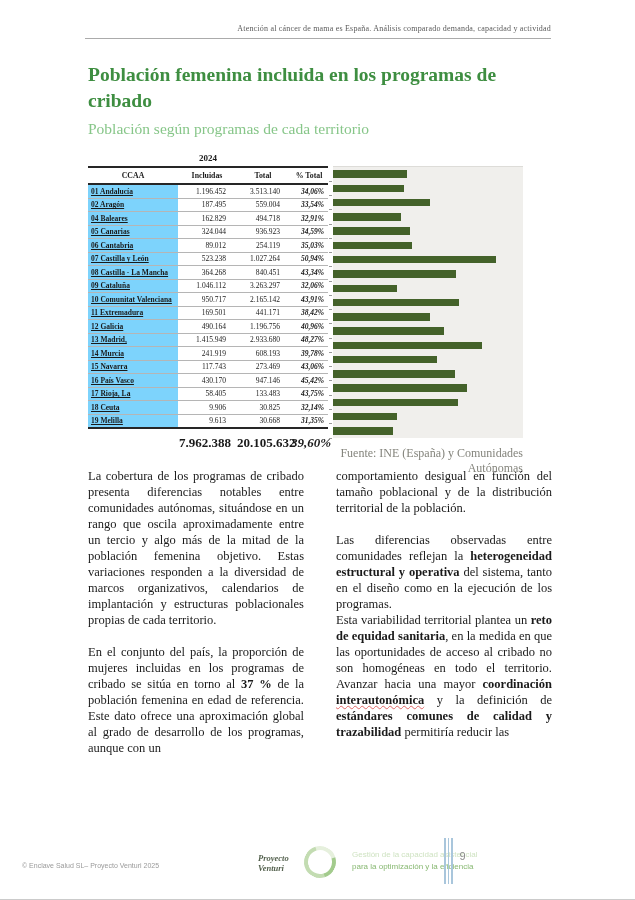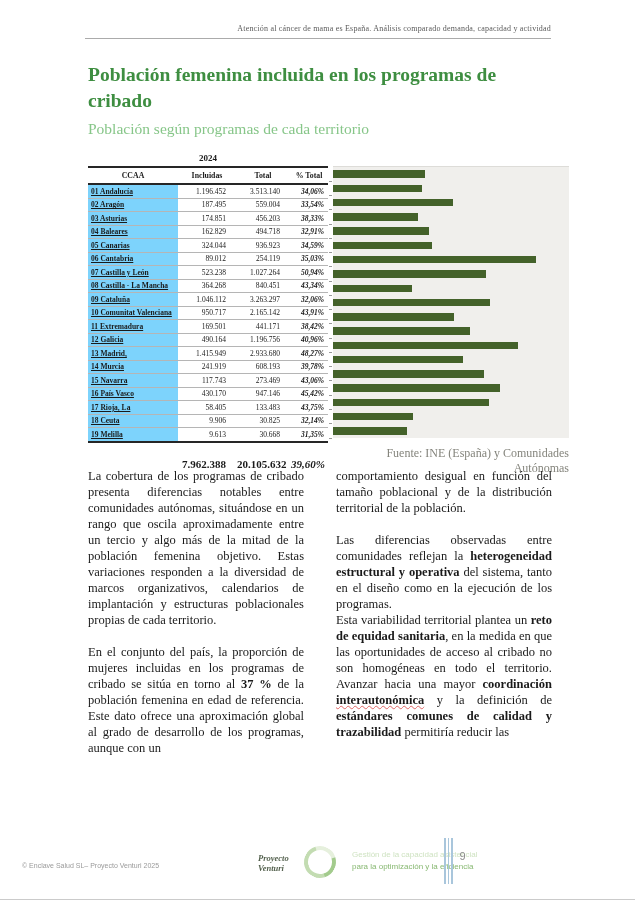--- a/index.html
+++ b/index.html
@@ -8,33 +8,33 @@
   
   .running-head{position:absolute;top:24px;left:85px;right:84px;text-align:right;
         font-size:8px;color:#5a5a5a;letter-spacing:.2px;}
   .head-rule{position:absolute;top:38px;left:85px;right:84px;border-top:1px solid #ababab;}
   
   .title{position:absolute;top:62px;left:88px;width:462px;margin:0;
         font-size:19.5px;line-height:1.32;font-weight:bold;color:#3e8e41;}
   .subtitle{position:absolute;top:120px;left:88px;width:462px;margin:0;
         font-size:15.5px;font-weight:normal;color:#87c689;}
   
-  .figure{position:absolute;top:153px;left:88px;width:481px;display:flex;}
+  .figure{position:absolute;top:153px;left:88px;width:435px;display:flex;}
   .table-wrap{flex:0 0 240px;width:240px;}
   .year{ text-align:center;font-weight:bold;font-size:9px;margin:0 0 3px 0;}
   table{width:100%;border-collapse:collapse;font-size:7.5px;table-layout:fixed;}
   col.c-name{width:90px}col.c-inc{width:58px}col.c-tot{width:54px}col.c-pct{width:38px}
   thead th{border-top:2px solid #262626;border-bottom:2px solid #262626;
         font-size:7.8px;font-weight:bold;padding:3px 1px;text-align:center;}
   tbody td{border-bottom:1px solid #b5b5b5;height:12.5px;padding:0 3px;vertical-align:middle;}
   tbody tr:last-child td{border-bottom:2.5px solid #262626;}
   td.name{font-weight:bold;background:#7dd3fc;text-align:left;white-space:nowrap;overflow:hidden;text-decoration:underline;}
   td.num{text-align:right;padding-right:10px;}
   td.pct{text-align:right;padding-right:4px;font-weight:bold;font-style:italic;}
-  tfoot td{font-weight:bold;padding-top:15px;font-size:11px;height:12px;}
+  tfoot td{font-weight:bold;padding-top:6px;font-size:13px;height:12px;}
   tfoot td.pct{font-style:italic;}
   
   .chart{flex:1;margin-left:5px;position:relative;}
   .plot{margin-top:13px;height:271px;background:#f0efec;border-top:1px solid #dddcd8;
         display:flex;flex-direction:column;justify-content:space-around;}
   .bar-row{flex:1;display:flex;align-items:center;position:relative;}
   .bar-row::before{content:"";position:absolute;left:-4px;bottom:-0.5px;width:3px;height:1px;background:#9a9a9a;}
   .bar{height:7.5px;background:#44622a;}
   .chart-source{margin-top:8px;text-align:right;font-size:12px;color:#84847c;}
   
@@ -100,26 +100,20 @@
               <td class="num">3.513.140</td>
               <td class="pct">34,06%</td>
             </tr>
             <tr>
               <td class="name">02 Aragón</td>
               <td class="num">187.495</td>
               <td class="num">559.004</td>
               <td class="pct">33,54%</td>
             </tr>
             <tr>
-              <td class="name">03 Asturias</td>
-              <td class="num">174.851</td>
-              <td class="num">456.203</td>
-              <td class="pct">38,33%</td>
-            </tr>
-            <tr>
               <td class="name">04 Baleares</td>
               <td class="num">162.829</td>
               <td class="num">494.718</td>
               <td class="pct">32,91%</td>
             </tr>
             <tr>
               <td class="name">05 Canarias</td>
               <td class="num">324.044</td>
               <td class="num">936.923</td>
               <td class="pct">34,59%</td>

